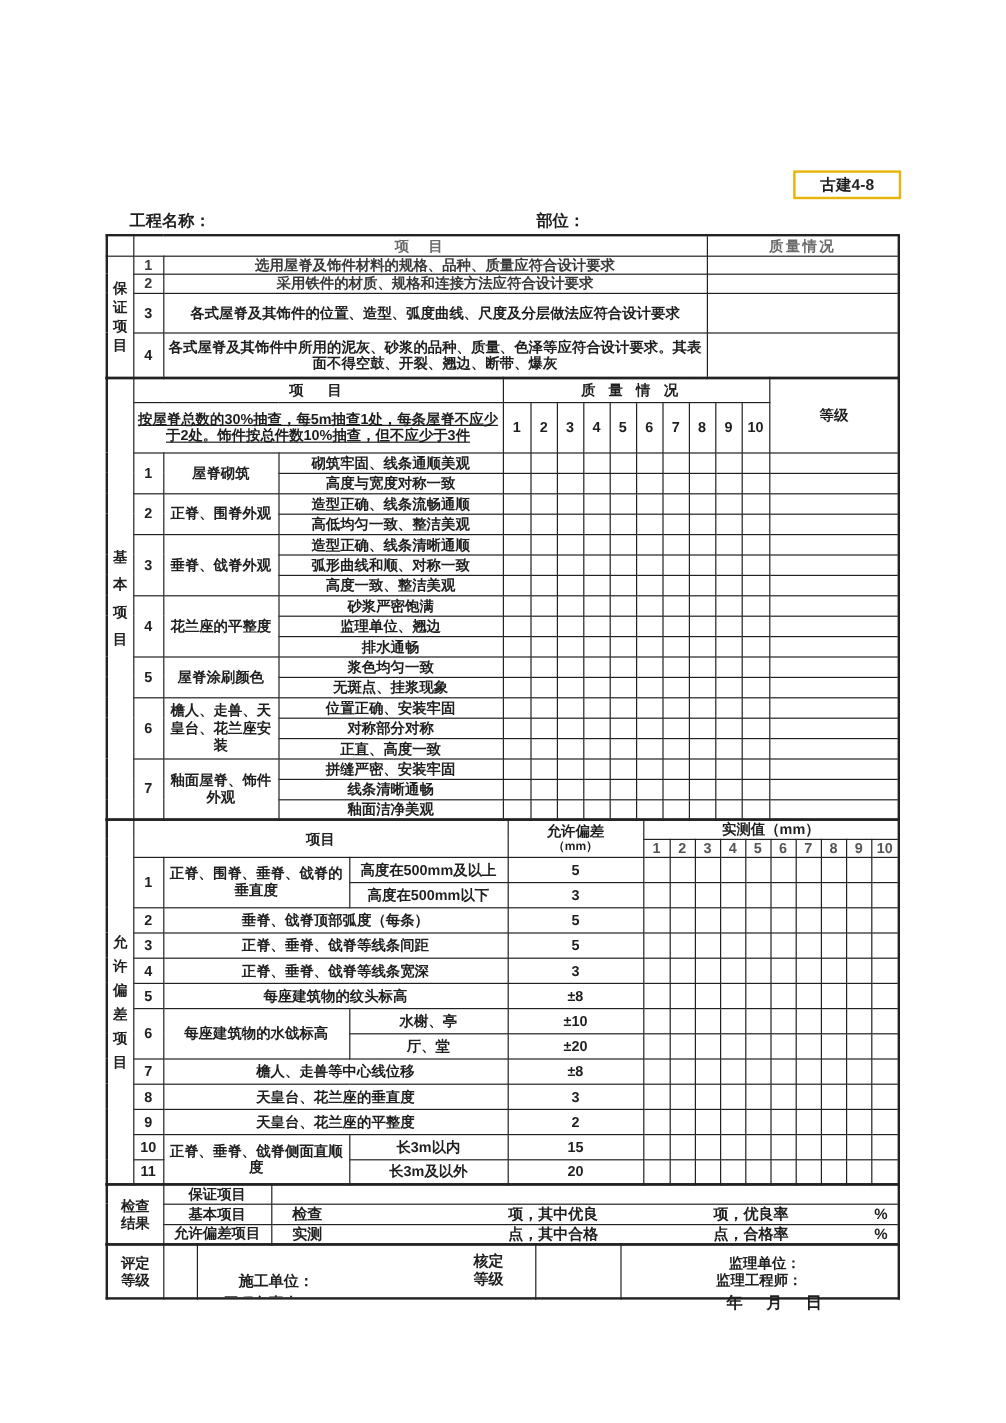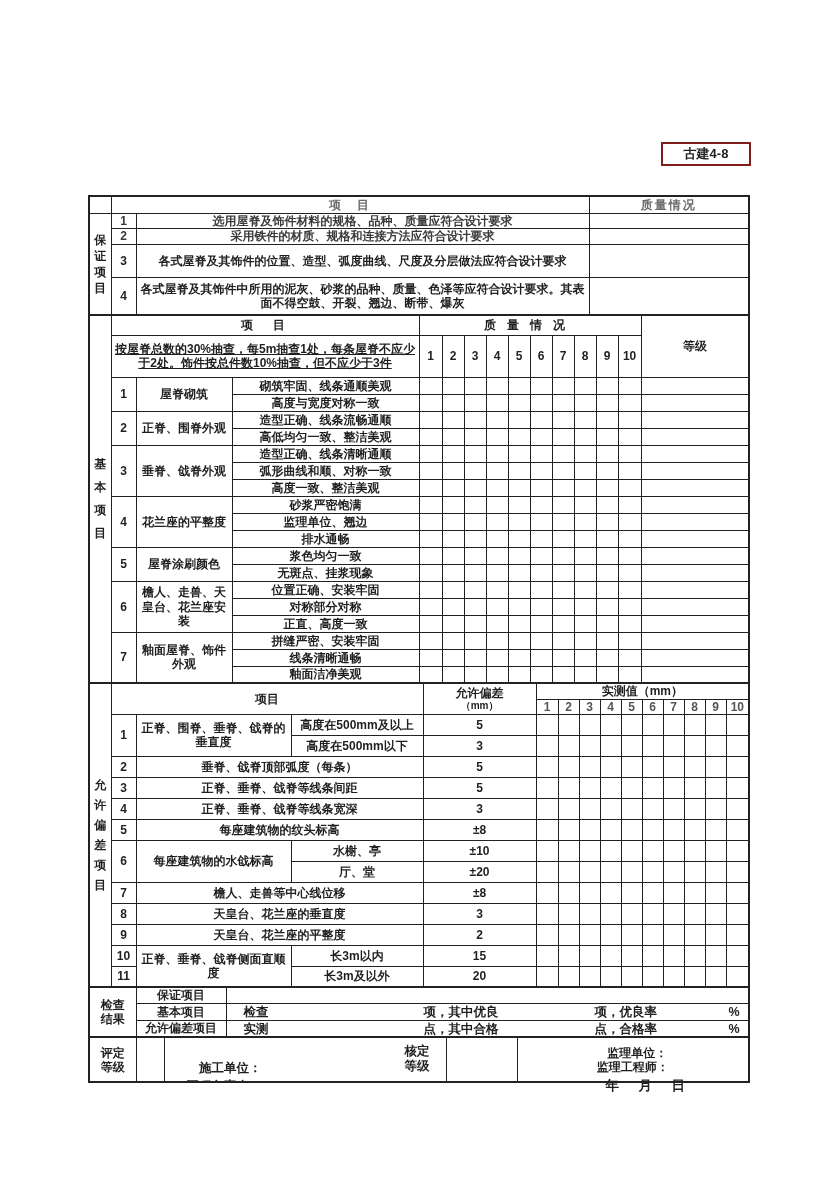--- a/index.html
+++ b/index.html
@@ -1,21 +1,21 @@
 <!DOCTYPE html>
 <html><head>
 <meta charset="utf-8">
 <style>
   html,body{margin:0;padding:0;background:#fff;}
   .page{position:relative;width:838px;height:1186px;background:#fff;overflow:hidden;
         font-family:"Liberation Sans",sans-serif;color:#1f1f1f;font-weight:700;}
   .title{position:absolute;top:88px;left:0;width:100%;text-align:center;
          font-size:22px;letter-spacing:1px;}
   .subtitle{position:absolute;top:124px;left:0;width:100%;text-align:center;font-size:13px;}
-  .codebox{position:absolute;left:661px;top:142px;width:86px;height:20px;border:2px solid #7f1d1d;
+  .codebox{position:absolute;left:661px;top:142px;width:86px;height:20px;border:2px solid #eab308;
            text-align:center;font-size:13px;line-height:20px;}
   .infoline{position:absolute;top:175px;left:88px;width:660px;height:16px;font-size:13.5px;}
   .proj{position:absolute;left:20px;top:0;}
   .loc{position:absolute;left:359px;top:0;}
   .tables{position:absolute;top:195px;left:88px;width:660px;}
   table.grid{border-collapse:collapse;table-layout:fixed;width:660px;margin-top:-2px;
              border:2px solid #222;}
   table.grid:first-child{margin-top:0;}
   .grid td{border:1px solid #222;padding:0 2px;overflow:hidden;vertical-align:middle;
            text-align:center;font-size:12px;line-height:1.18;}
@@ -35,36 +35,40 @@
   .vA{font-size:12.5px;} .vA .vchar{line-height:16px;}
   .vB{font-size:13px;}  .vB .vchar{line-height:13px;margin:10px 0;}
   .vC{font-size:13px;}  .vC .vchar{line-height:13px;margin:7px 0;}
   .side2{white-space:pre-line;font-size:12.5px;line-height:1.4;}
   .resline{position:relative;}
   .rp{position:absolute;top:50%;transform:translateY(-50%);font-size:12.5px;white-space:nowrap;}
   .rp0{left:17px}.rp1{left:197px}.rp2{left:368px}.rp3{left:502px}
   .gcell{position:relative;}
   .gleft{position:absolute;left:22px;top:21px;text-align:right;font-size:12.5px;line-height:18px;}
   .gleft .ind{padding-left:9px;}
-  .gright{position:absolute;right:16px;top:50%;transform:translateY(-50%);
+  .gright{position:absolute;right:26px;top:50%;transform:translateY(-50%);
           white-space:pre-line;font-size:12.5px;line-height:1.25;text-align:center;}
   .gsup{text-align:left;padding-left:14px;font-size:12.5px;line-height:18px;}
   .gsup .ind{padding-left:9px;text-align:center;}
   .dateline{position:absolute;top:1077px;left:88px;width:660px;box-sizing:border-box;
             text-align:right;padding-right:60px;font-size:13.5px;letter-spacing:3px;}
   .rh14{height:14px}.rh15{height:15px}.rh16{height:16px}.rh17{height:17px}.rh20{height:20px}
   .rh21{height:21px}.rh33{height:33px}.rh38{height:38px}.rh42{height:42px}.rh45{height:45px}
 </style>
 </head>
 <body>
 
 <div class="page">
 
   <div class="codebox">古建4-8</div>
 
+  <div class="infoline">
+    <span class="proj">工程名称：</span>
+    <span class="loc">部位：</span>
+  </div>
 
   <div class="tables">
 
     <table class="grid">
       <colgroup>
           <col style="width:22px">
           <col style="width:25px">
           <col style="width:453px">
           <col style="width:160px">
         </colgroup>

